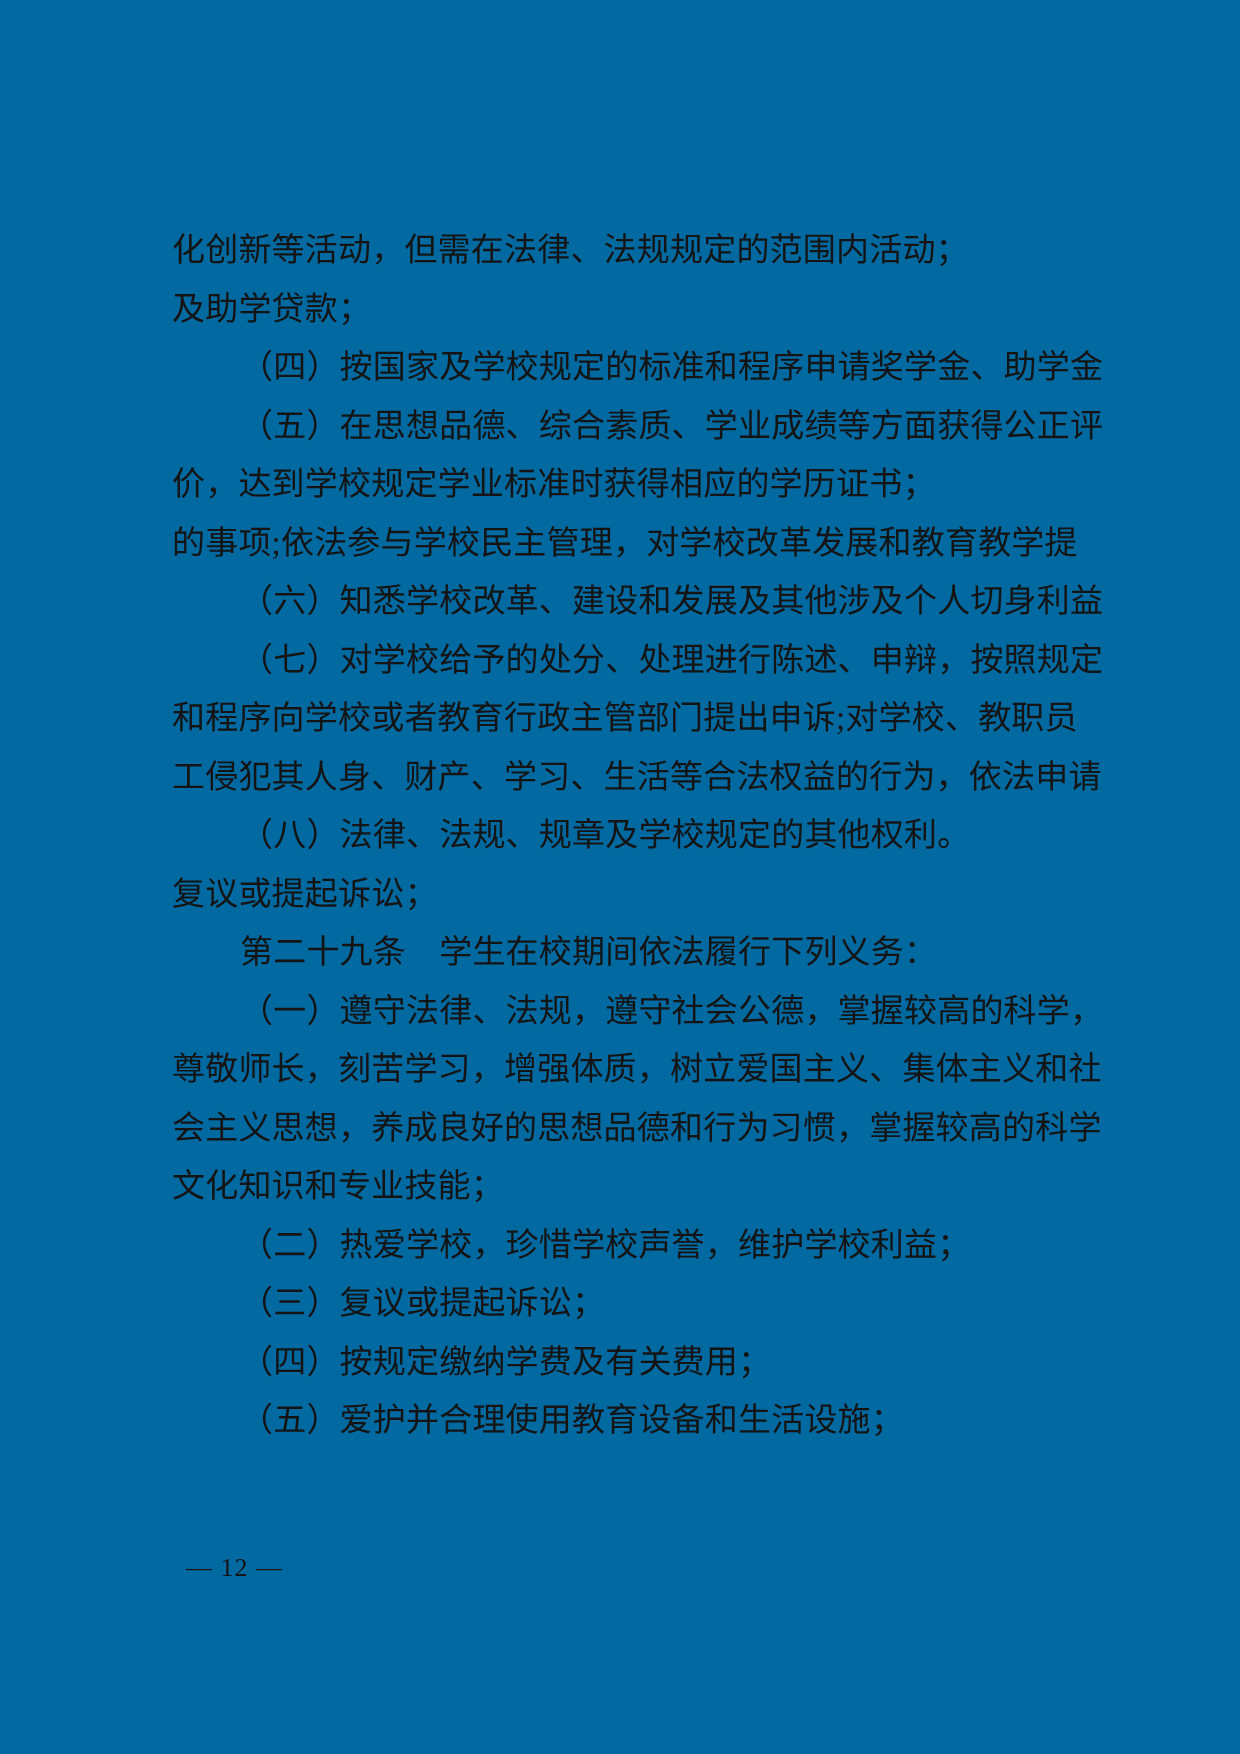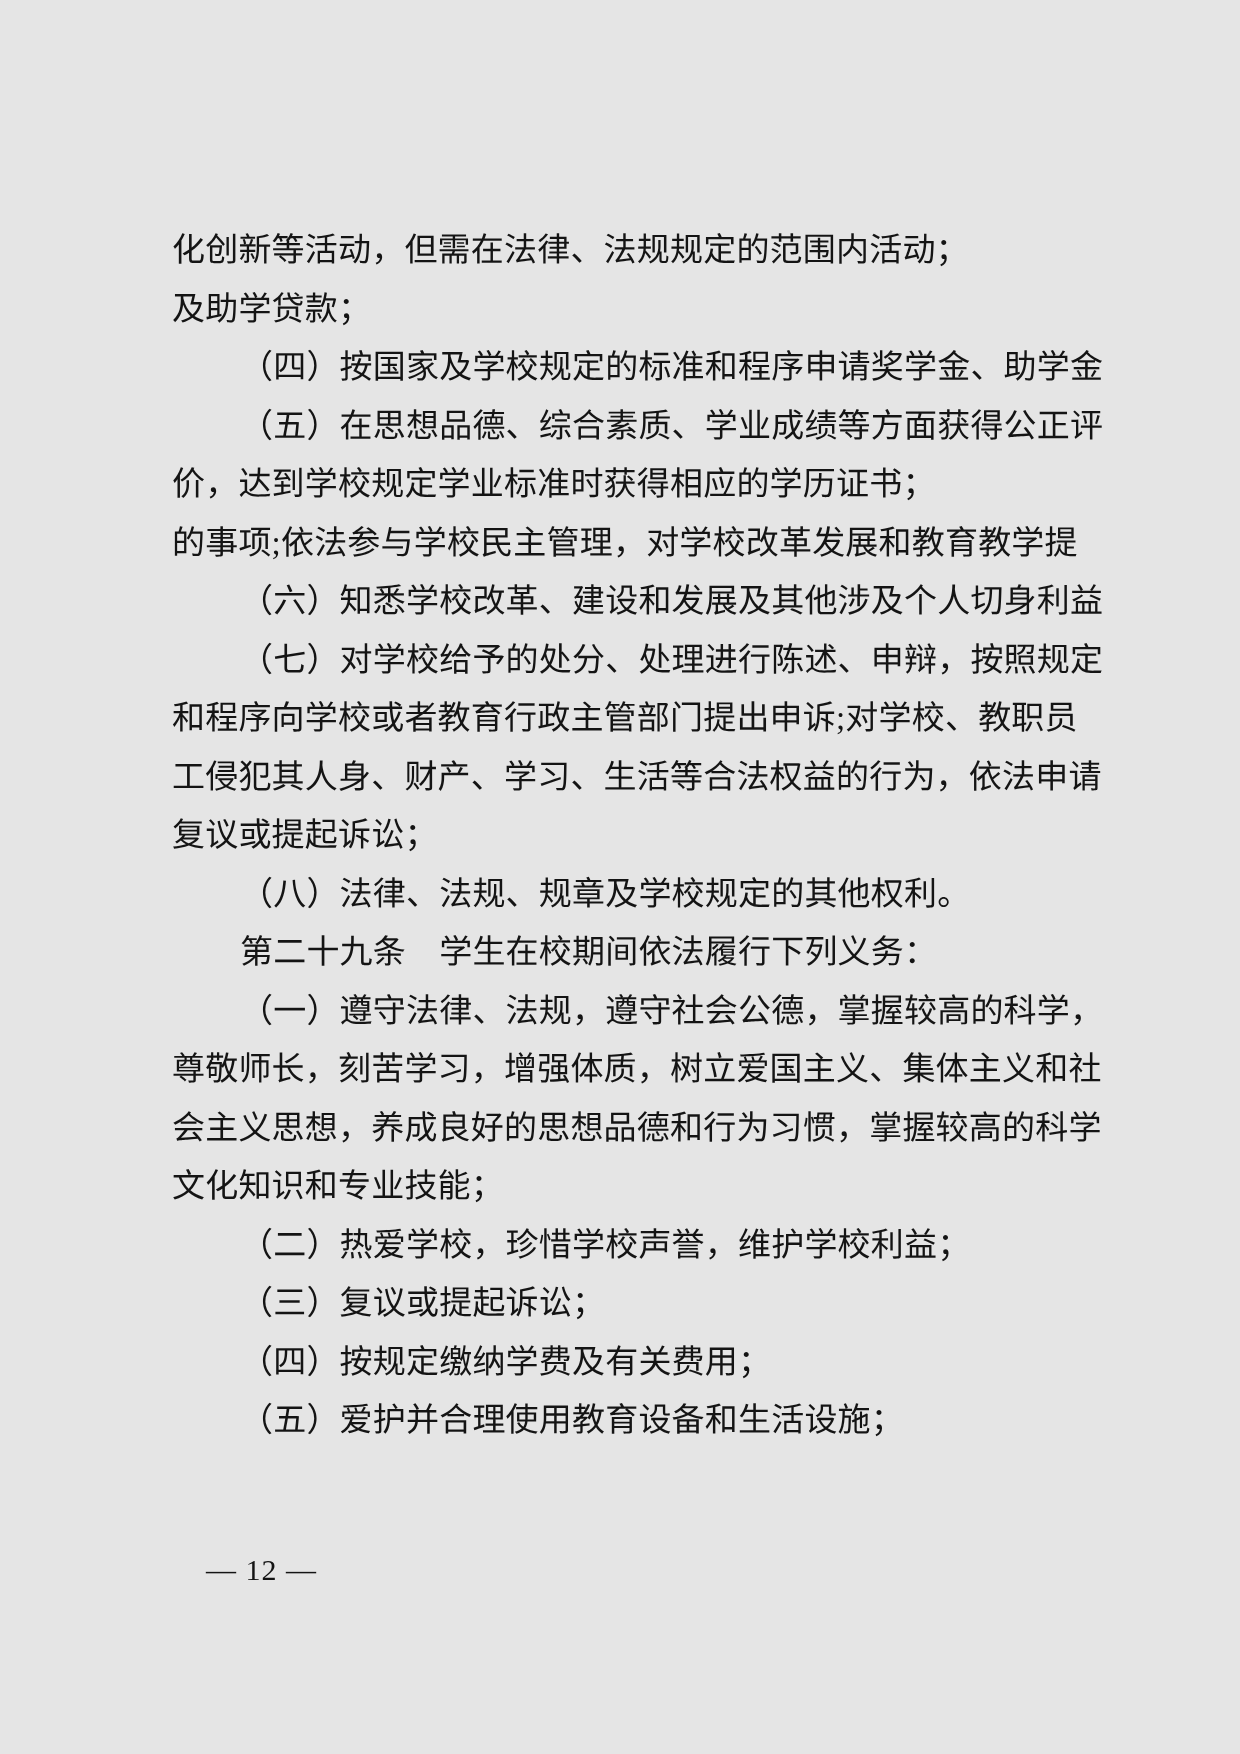--- a/index.html
+++ b/index.html
@@ -4,21 +4,21 @@
 <style>
   html, body {
     margin: 0;
     padding: 0;
     background: #ffffff;
   }
   .page {
     position: relative;
     width: 1240px;
     height: 1754px;
-    background: #e5e5e5;
+    background: #0369a1;
     overflow: hidden;
     font-family: "Liberation Serif", "DejaVu Serif", serif;
     color: #141414;
   }
   .doc-body {
     position: absolute;
     left: 172px;
     top: 221px;
     width: 950px;
   }
@@ -29,44 +29,43 @@
     white-space: nowrap;
     letter-spacing: 0.2px;
   }
   .line.indent {
     text-indent: 68px;
   }
   .page-number {
     position: absolute;
     left: 186px;
     top: 1553px;
-    font-size: 30px;
+    font-size: 26px;
     letter-spacing: 1px;
     color: #141414;
     white-space: nowrap;
-    margin-left: 20px;
   }
 </style>
 </head>
 <body>
 
 <div class="page">
   <div class="doc-body">
       <div class="line">化创新等活动，但需在法律、法规规定的范围内活动；</div>
       <div class="line">及助学贷款；</div>
       <div class="line indent">（四）按国家及学校规定的标准和程序申请奖学金、助学金</div>
       <div class="line indent">（五）在思想品德、综合素质、学业成绩等方面获得公正评</div>
       <div class="line">价，达到学校规定学业标准时获得相应的学历证书；</div>
       <div class="line">的事项;依法参与学校民主管理，对学校改革发展和教育教学提</div>
       <div class="line indent">（六）知悉学校改革、建设和发展及其他涉及个人切身利益</div>
       <div class="line indent">（七）对学校给予的处分、处理进行陈述、申辩，按照规定</div>
       <div class="line">和程序向学校或者教育行政主管部门提出申诉;对学校、教职员</div>
       <div class="line">工侵犯其人身、财产、学习、生活等合法权益的行为，依法申请</div>
+      <div class="line indent">（八）法律、法规、规章及学校规定的其他权利。</div>
       <div class="line">复议或提起诉讼；</div>
-      <div class="line indent">（八）法律、法规、规章及学校规定的其他权利。</div>
       <div class="line indent">第二十九条　学生在校期间依法履行下列义务：</div>
       <div class="line indent">（一）遵守法律、法规，遵守社会公德，掌握较高的科学，</div>
       <div class="line">尊敬师长，刻苦学习，增强体质，树立爱国主义、集体主义和社</div>
       <div class="line">会主义思想，养成良好的思想品德和行为习惯，掌握较高的科学</div>
       <div class="line">文化知识和专业技能；</div>
       <div class="line indent">（二）热爱学校，珍惜学校声誉，维护学校利益；</div>
       <div class="line indent">（三）复议或提起诉讼；</div>
       <div class="line indent">（四）按规定缴纳学费及有关费用；</div>
       <div class="line indent">（五）爱护并合理使用教育设备和生活设施；</div>
     </div>

